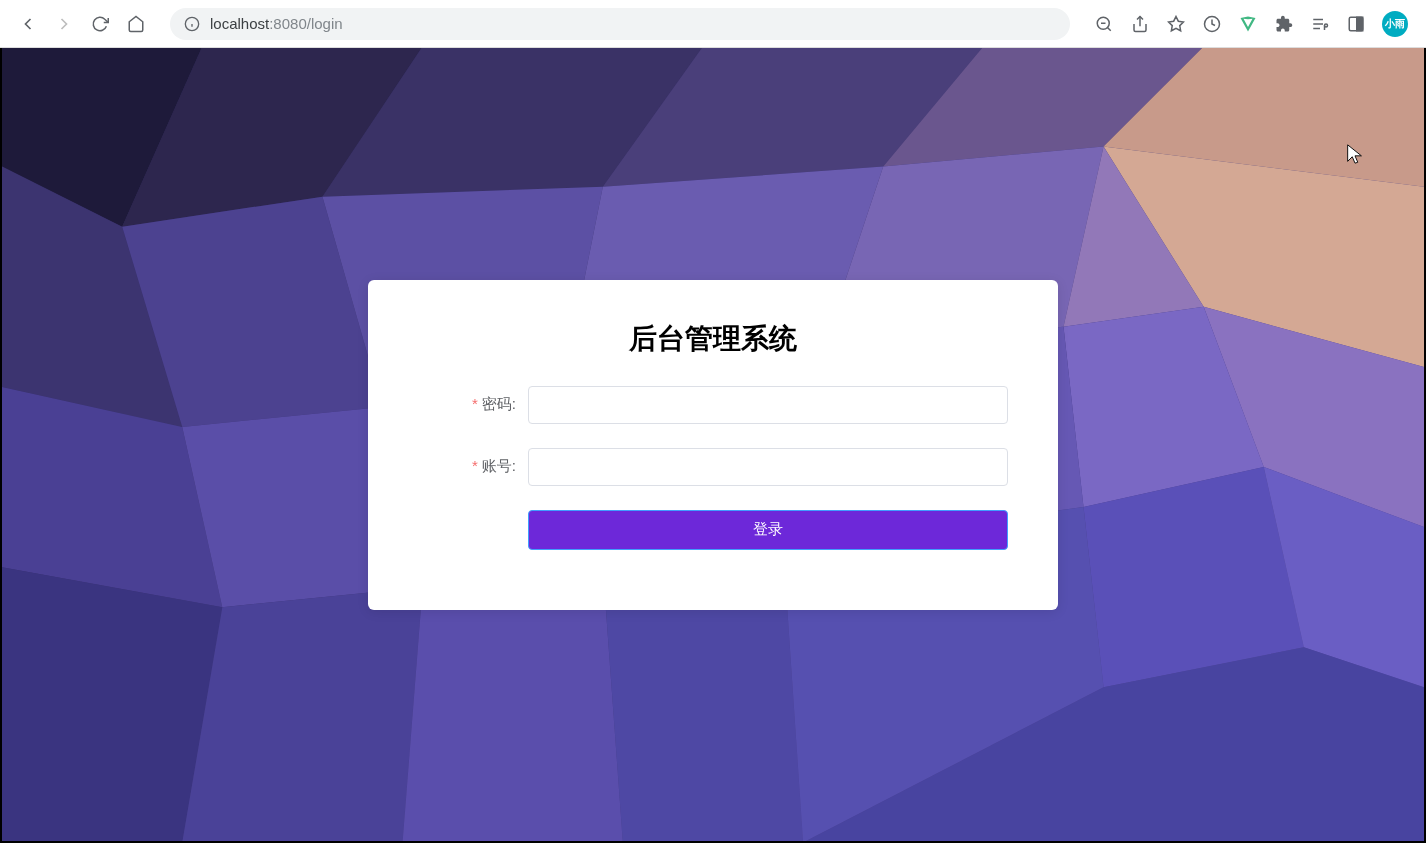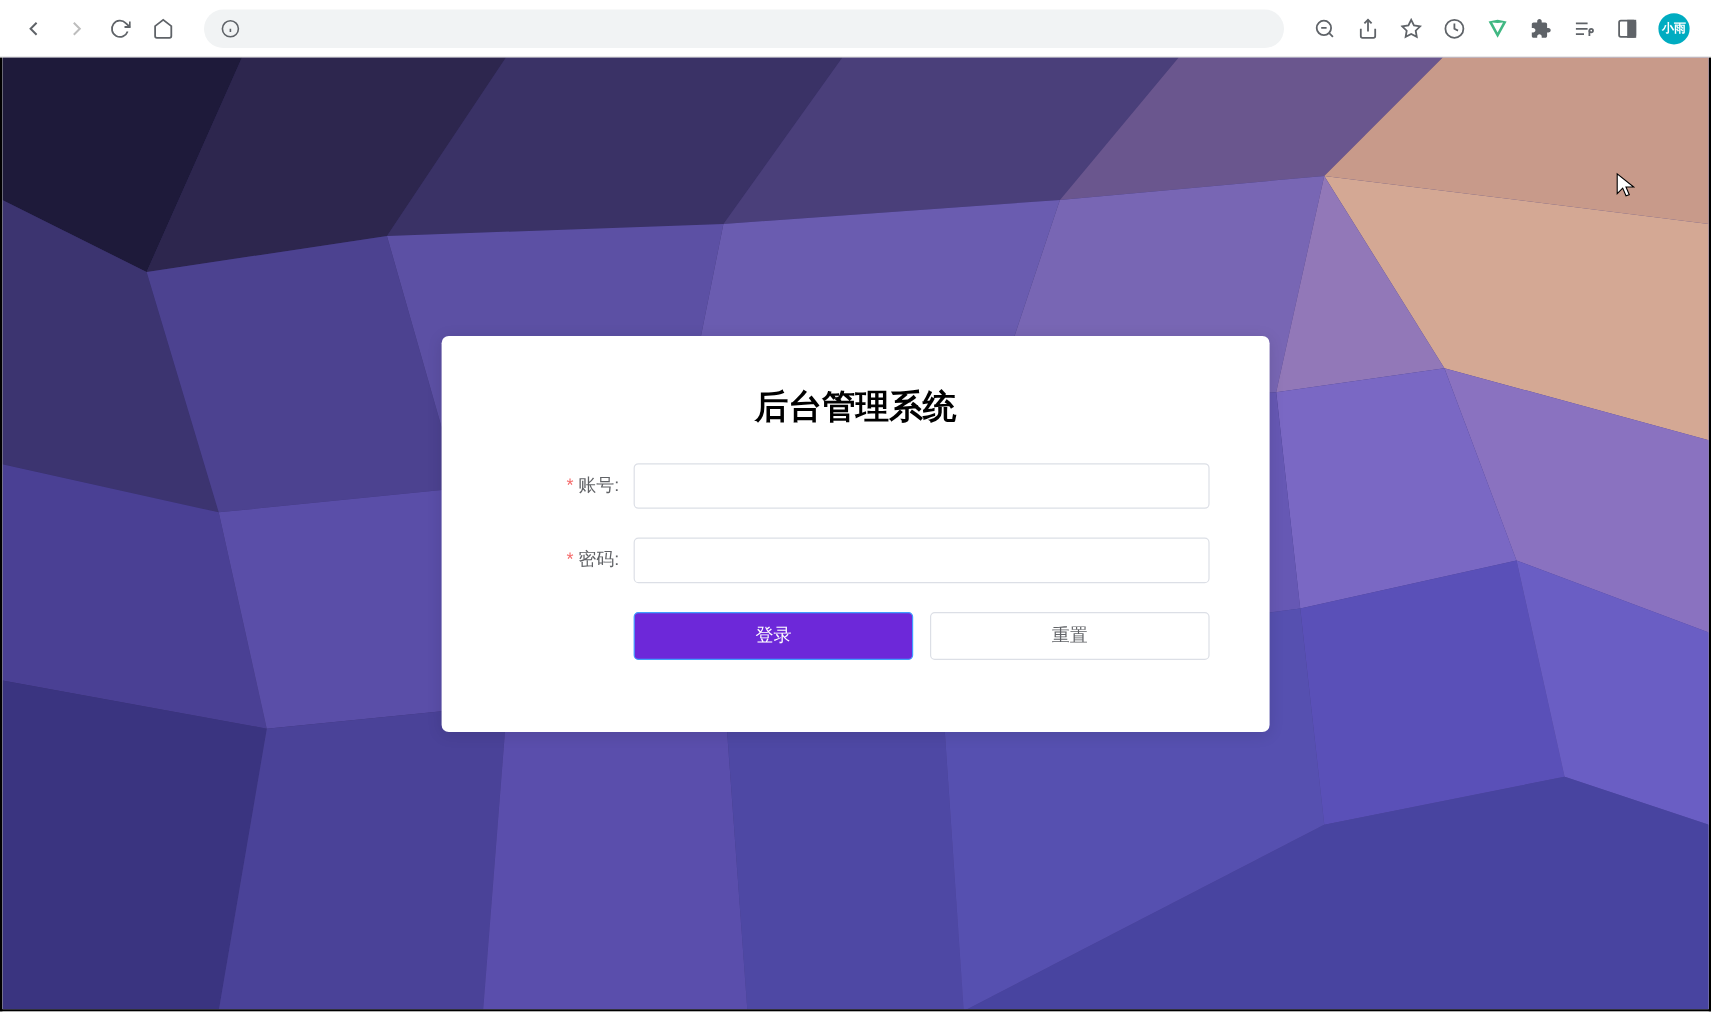--- a/index.html
+++ b/index.html
@@ -224,20 +224,23 @@
     </div>
   </div>
 
   <div class="address-bar">
     <span class="info-icon">
       <svg viewBox="0 0 24 24" width="16" height="16" fill="none" stroke="currentColor" stroke-width="2">
           <circle cx="12" cy="12" r="10"></circle>
           <line x1="12" y1="16" x2="12" y2="12"></line>
           <line x1="12" y1="8" x2="12.01" y2="8"></line>
         </svg>
+    </span>
+    <span class="url-text">
+      <span>localhost</span><span class="url-gray">:8080</span><span class="url-gray">/login</span>
     </span>
   </div>
 
   <div class="toolbar-icons">
     <div class="toolbar-icon">
       <svg viewBox="0 0 24 24" width="18" height="18" fill="none" stroke="currentColor" stroke-width="2">
           <circle cx="11" cy="11" r="8"></circle>
           <line x1="21" y1="21" x2="16.65" y2="16.65"></line>
           <line x1="8" y1="11" x2="14" y2="11"></line>
         </svg>
@@ -334,30 +337,29 @@
     <svg viewBox="0 0 24 24" width="22" height="22" fill="#fff" stroke="#000" stroke-width="1">
         <path d="M4 2l0 18 5-5 3 7 3-1-3-7 7 0z"></path>
       </svg>
   </div>
 
   <div class="login-card">
     <h2 class="card-title">后台管理系统</h2>
 
     <div class="form-row">
       <label class="form-label">
+        <span class="required">*</span><span>密码:</span>
+      </label>
+      <input type="password" class="form-input" value="" style="">
+    </div>
+
+    <div class="form-row">
+      <label class="form-label">
         <span class="required">*</span><span>账号:</span>
       </label>
       <input type="text" class="form-input" value="" style="">
     </div>
 
-    <div class="form-row">
-      <label class="form-label">
-        <span class="required">*</span><span>密码:</span>
-      </label>
-      <input type="password" class="form-input" value="" style="">
-    </div>
-
     <div class="button-row">
       <button class="btn btn-primary">登录</button>
-      <button class="btn btn-default">重置</button>
     </div>
   </div>
 </div>
 
 </body></html>

